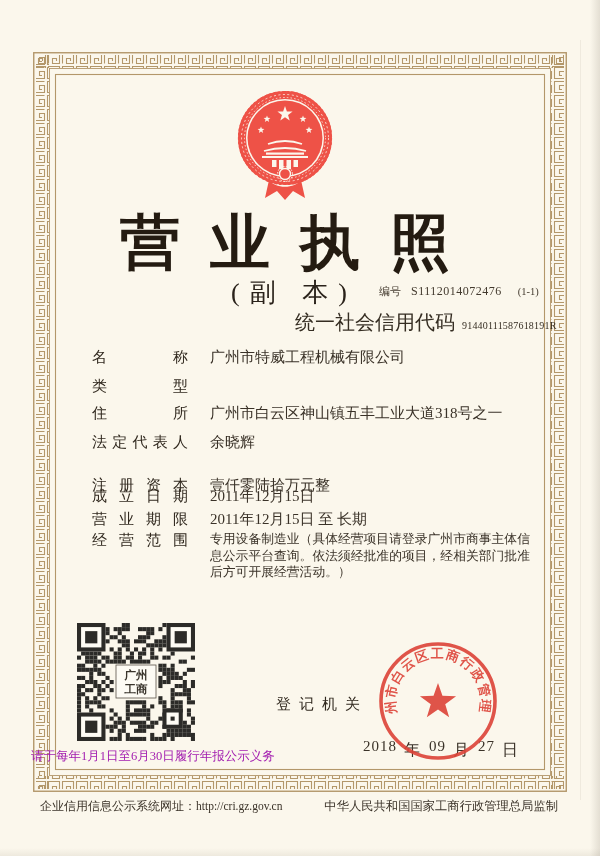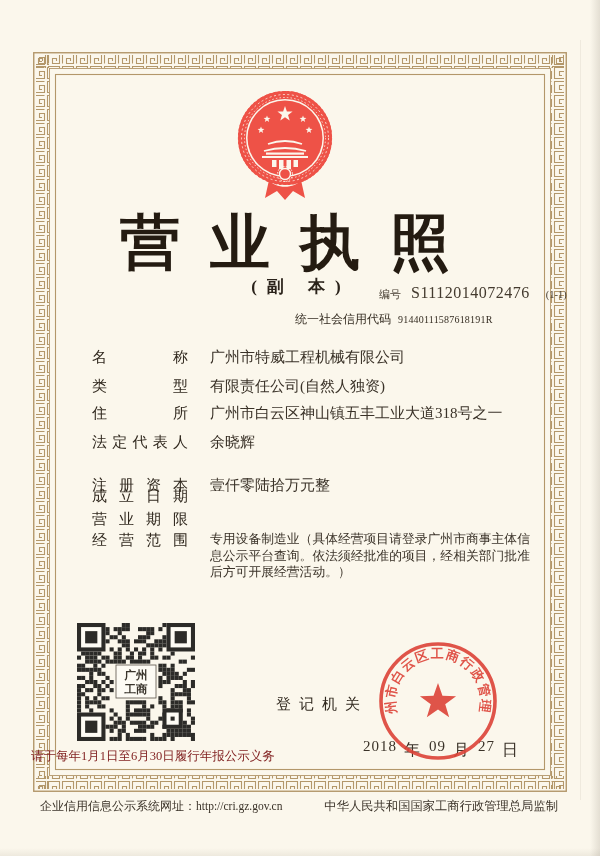--- a/index.html
+++ b/index.html
@@ -20,39 +20,39 @@
   
   .frame{left:33px;top:52px;z-index:1;}
 
   
   .emblem{left:237px;top:88px;z-index:2;}
 
   .title{left:0;top:203px;width:600px;text-align:center;z-index:2;
     font-family:"DejaVu Sans","Liberation Sans",sans-serif;
     font-weight:bold;font-size:60px;letter-spacing:30px;text-indent:30px;
     transform:translateX(-15px);color:#241b11;white-space:nowrap;}
-  .subtitle{left:16px;top:275px;width:570px;text-align:center;z-index:2;
-    font-weight:bold;font-size:17px;letter-spacing:10px;color:#2a221a;white-space:nowrap;}
+  .subtitle{left:9px;top:275px;width:570px;text-align:center;z-index:2;
+    font-weight:normal;font-size:26px;letter-spacing:10px;color:#2a221a;white-space:nowrap;}
 
   .serial{left:379px;top:284px;z-index:2;font-size:11px;color:#433a2e;white-space:nowrap;}
-  .serial .num{margin-left:10px;font-size:16px;letter-spacing:0.5px;margin-top:28px;}
+  .serial .num{margin-left:10px;font-size:12px;letter-spacing:0.5px;margin-top:28px;}
   .serial .pg{margin-left:16px;font-size:10.5px;}
 
   .creditline{left:295px;top:309px;z-index:2;white-space:nowrap;color:#352d22;}
-  .creditline .lbl{font-size:12px;}
+  .creditline .lbl{font-size:20px;}
   .creditline .code{font-size:10px;margin-left:7px;letter-spacing:0.2px;}
 
   .row{z-index:2;left:0;top:0;width:600px;height:22px;padding-left:16px;}
   .row .lbl{position:absolute;left:92px;width:96px;font-size:15px;color:#30281e;
     text-align:justify;text-align-last:justify;}
   .row .val{position:absolute;left:210px;width:322px;font-size:15px;color:#3a3228;white-space:nowrap;}
   .row.scope .val{font-size:12.8px;line-height:16.5px;white-space:normal;width:320px;}
 
   .qr{left:77px;top:623px;z-index:2;}
-  .annual-note{left:31px;top:748px;z-index:3;font-size:12.5px;color:#7f1d1d;white-space:nowrap;}
+  .annual-note{left:31px;top:748px;z-index:3;font-size:12.5px;color:#a21caf;white-space:nowrap;}
 
   .registrar{left:276px;top:695px;z-index:2;font-size:15px;letter-spacing:8px;color:#30281e;white-space:nowrap;}
 
   .dateline{left:363px;top:740px;z-index:2;font-size:16px;color:#3a3228;white-space:nowrap;}
   .dateline span{display:inline-block;}
   .dateline .dn{position:relative;top:-4px;font-size:15px;letter-spacing:1px;}
   .dateline .g1{margin-left:7px;} .dateline .g2{margin-left:9px;}
 
   .seal{left:368px;top:631px;z-index:4;opacity:0.9;}
 
@@ -122,39 +122,40 @@
 <div class="abs creditline">
   <span class="lbl">统一社会信用代码</span><span class="code">91440111587618191R</span>
 </div>
 
 <div class="abs row" style="top:348px">
   <span class="lbl">名称</span>
   <span class="val">广州市特威工程机械有限公司</span>
 </div>
 <div class="abs row" style="top:377px">
   <span class="lbl">类型</span>
-  <span class="val">有限责任公司(自然人独资)</span>
 </div>
 <div class="abs row" style="top:404px">
   <span class="lbl">住所</span>
   <span class="val">广州市白云区神山镇五丰工业大道318号之一</span>
 </div>
 <div class="abs row" style="top:433px">
   <span class="lbl">法定代表人</span>
   <span class="val">余晓辉</span>
 </div>
 <div class="abs row" style="top:476px">
   <span class="lbl">注册资本</span>
   <span class="val">壹仟零陆拾万元整</span>
 </div>
 <div class="abs row" style="top:487px">
   <span class="lbl">成立日期</span>
+  <span class="val">2011年12月15日</span>
 </div>
 <div class="abs row" style="top:510px">
   <span class="lbl">营业期限</span>
+  <span class="val">2011年12月15日 至 长期</span>
 </div>
 <div class="abs row scope" style="top:531px">
   <span class="lbl">经营范围</span>
   <span class="val">专用设备制造业（具体经营项目请登录广州市商事主体信息公示平台查询。依法须经批准的项目，经相关部门批准后方可开展经营活动。）</span>
 </div>
 
 <svg class="abs qr" width="118" height="118" viewBox="0 0 118 118">
   <g id="qr-modules" fill="#2c2b28">
       <rect x="44.8" y="0.0" width="4.07" height="4.07"></rect>
       <rect x="48.8" y="0.0" width="4.07" height="4.07"></rect>

